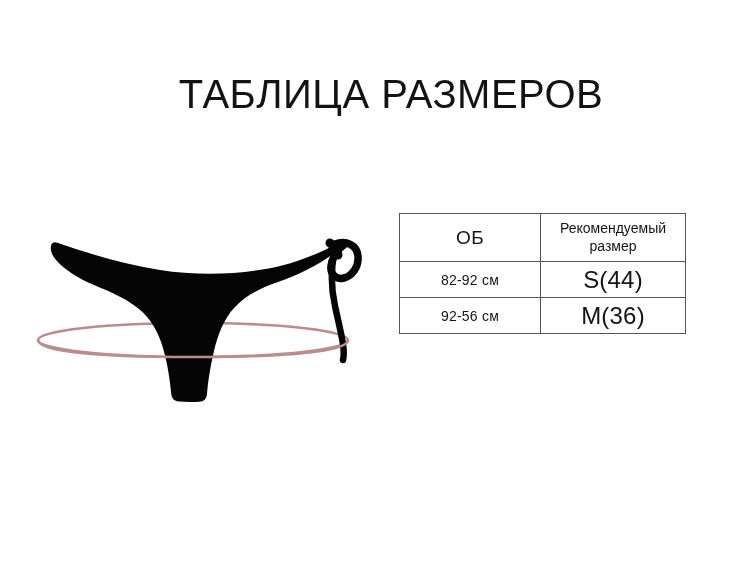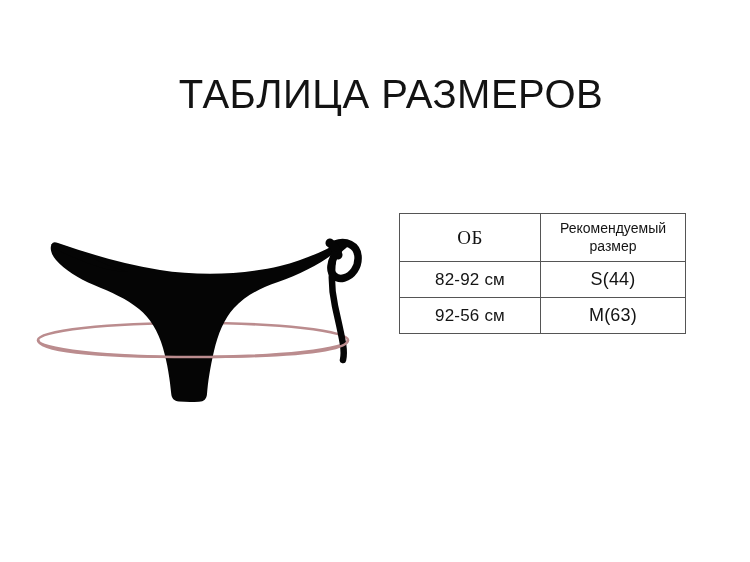--- a/index.html
+++ b/index.html
@@ -75,33 +75,32 @@
     color: #141414;
     font-weight: 400;
     background: #ffffff;
   }
   table.size-table thead th {
     height: 47px;
   }
   table.size-table thead th.th-ob {
     font-size: 19px;
     letter-spacing: 0.5px;
-    font-family: Liberation Serif, serif;
   }
   table.size-table thead th.th-size {
     font-size: 14px;
     line-height: 1.25;
   }
   table.size-table tbody td {
     height: 35px;
-    font-size: 17px;
+    font-size: 14px;
     letter-spacing: 0.2px;
   }
   table.size-table tbody td.td-size {
-    font-size: 18px;
+    font-size: 24px;
   }
 </style>
 </head>
 <body>
 
 <div id="canvas">
 
   <div id="page-title">ТАБЛИЦА РАЗМЕРОВ</div>
 
   <div id="garment-illustration">
@@ -166,19 +165,19 @@
           <th class="th-size">Рекомендуемый размер</th>
         </tr>
       </thead>
       <tbody>
         <tr>
           <td class="td-ob">82-92 см</td>
           <td class="td-size">S(44)</td>
         </tr>
         <tr>
           <td class="td-ob">92-56 см</td>
-          <td class="td-size">M(63)</td>
+          <td class="td-size">M(36)</td>
         </tr>
       </tbody>
     </table>
   </div>
 
 </div>
 
 </body></html>

